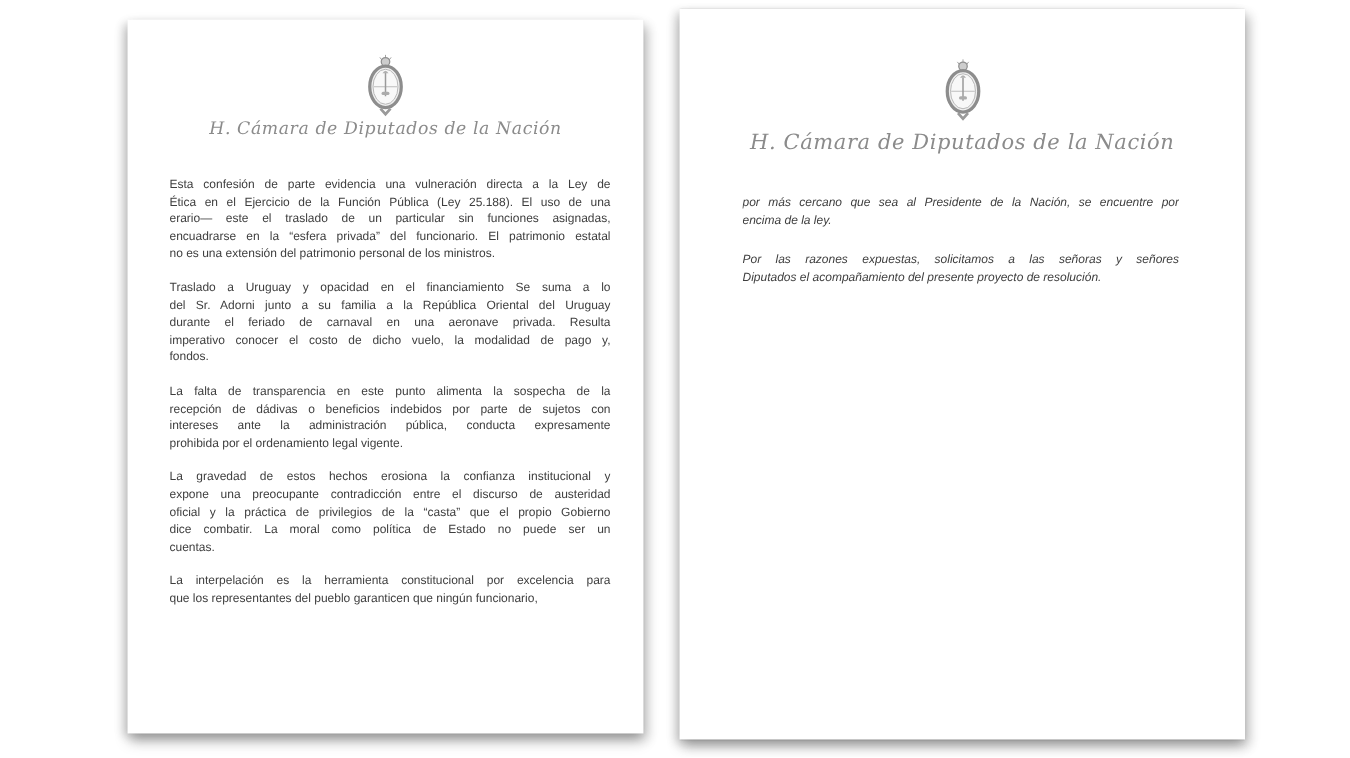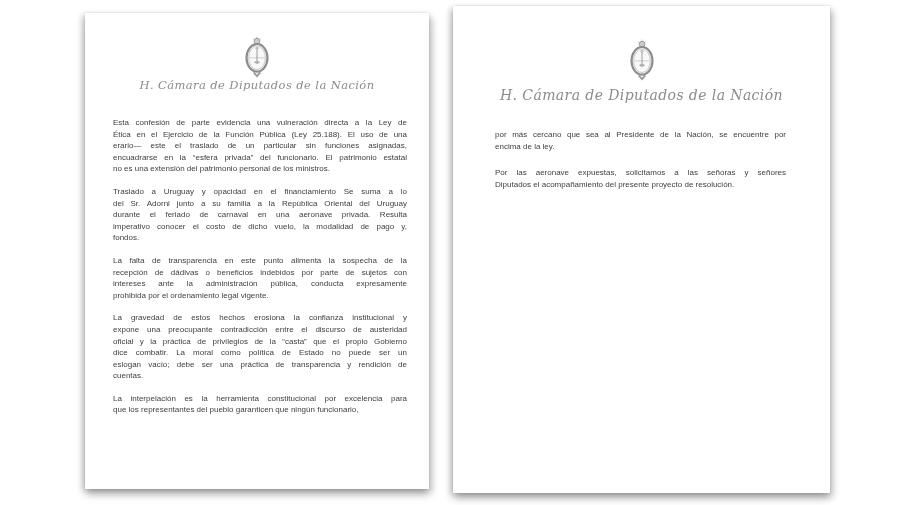--- a/index.html
+++ b/index.html
@@ -45,21 +45,21 @@
   .body {
     position: absolute;
     color: #3e3e3e;
     font-size: 8px;
   }
   #page1 .body { top: 104px; left: 28px; right: 22px; line-height: 11.6px; }
   #page2 .body { top: 123px; left: 42px; right: 44px; line-height: 12.3px; }
 
   .paragraph { margin: 0; }
   #page1 .paragraph { margin-bottom: 11px; }
-  #page2 .paragraph { margin-bottom: 13px; }
+  #page2 .paragraph { margin-bottom: 13px; font-style: italic; }
 
   .line {
     display: block;
     text-align: justify;
     text-align-last: justify;
     overflow: hidden;
   }
   #page1 .line { height: 11.6px; }
   #page2 .line { height: 12.3px; }
   .line.last { text-align-last: left; }
@@ -107,21 +107,20 @@
           <span class="line">La falta de transparencia en este punto alimenta la sospecha de la</span>
           <span class="line">recepción de dádivas o beneficios indebidos por parte de sujetos con</span>
           <span class="line">intereses ante la administración pública, conducta expresamente</span>
           <span class="line last">prohibida por el ordenamiento legal vigente.</span>
         </div>
         <div class="paragraph">
           <span class="line">La gravedad de estos hechos erosiona la confianza institucional y</span>
           <span class="line">expone una preocupante contradicción entre el discurso de austeridad</span>
           <span class="line">oficial y la práctica de privilegios de la “casta” que el propio Gobierno</span>
           <span class="line">dice combatir. La moral como política de Estado no puede ser un</span>
-          <span class="line">eslogan vacío; debe ser una práctica de transparencia y rendición de</span>
           <span class="line last">cuentas.</span>
         </div>
         <div class="paragraph">
           <span class="line">La interpelación es la herramienta constitucional por excelencia para</span>
           <span class="line last">que los representantes del pueblo garanticen que ningún funcionario,</span>
         </div>
       </div>
   </article>
 
   <article class="page" id="page2">
@@ -142,19 +141,19 @@
         <path d="M14 43.5 l4 4.5 l4 -4.5" fill="none" stroke="#9a9a9a" stroke-width="2.2"></path>
       </svg>
     </span>
     <div class="institution">H. Cámara de Diputados de la Nación</div>
     <div class="body">
         <div class="paragraph">
           <span class="line">por más cercano que sea al Presidente de la Nación, se encuentre por</span>
           <span class="line last">encima de la ley.</span>
         </div>
         <div class="paragraph">
-          <span class="line">Por las aeronave expuestas, solicitamos a las señoras y señores</span>
+          <span class="line">Por las razones expuestas, solicitamos a las señoras y señores</span>
           <span class="line last">Diputados el acompañamiento del presente proyecto de resolución.</span>
         </div>
       </div>
   </article>
 
 </div>
 
 </body></html>

